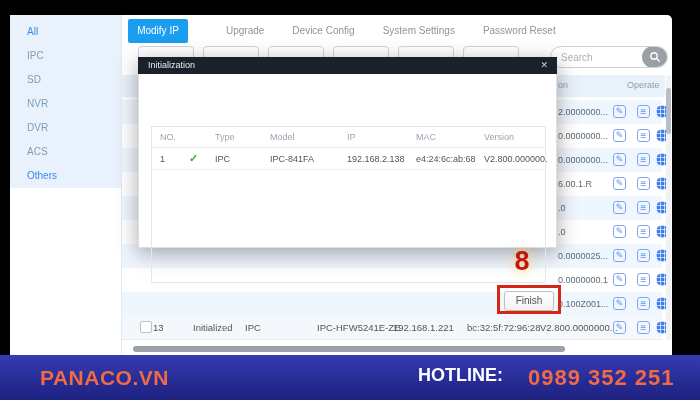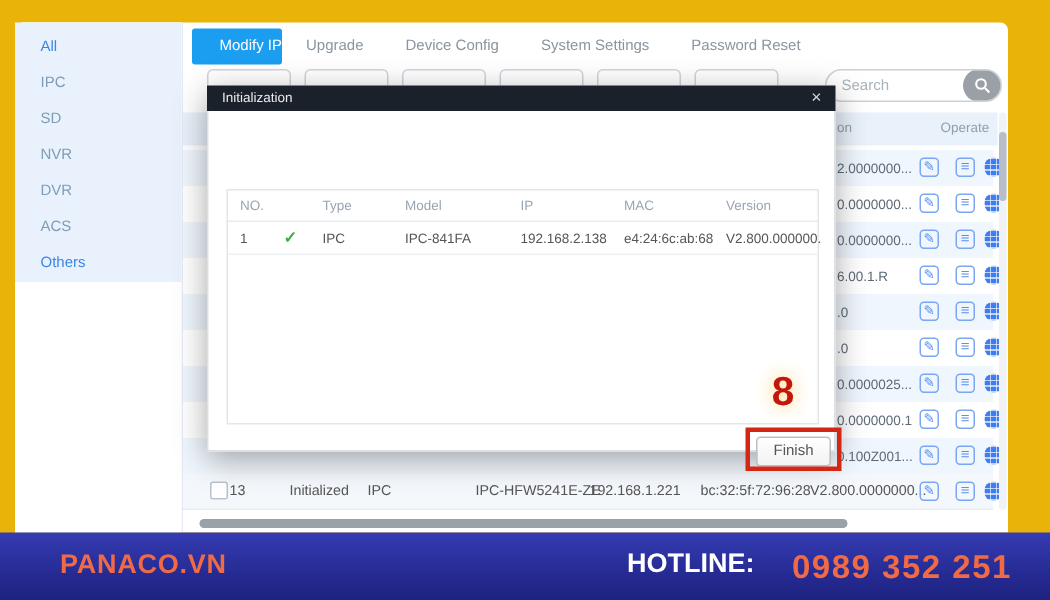--- a/index.html
+++ b/index.html
@@ -1,32 +1,32 @@
 <!DOCTYPE html>
 <html><head>
 <meta charset="utf-8">
 <style>
   * { margin:0; padding:0; box-sizing:border-box; }
   html,body { background:#14174a; }
   body { font-family:"Liberation Sans", sans-serif; }
-  .stage { position:relative; width:700px; height:400px; background:#eab308; overflow:hidden; margin:0 auto; }
+  .stage { position:relative; width:700px; height:400px; background:#000000; overflow:hidden; margin:0 auto; }
 
   
   .app { position:absolute; left:10px; top:15px; width:662px; height:340px; background:#fff; border-radius:5px 5px 0 0; }
 
   
   .sidebar { position:absolute; left:0; top:0; width:112px; height:340px; background:#fff; border-right:1px solid #e4eaf1; border-radius:5px 0 0 0; }
   .sidebar-top { position:absolute; left:0; top:0; width:100%; height:173px; background:#e9f2fc; padding-top:5px; }
   .side-item { height:24px; line-height:24px; padding-left:17px; font-size:10px; color:#7f9db8; cursor:pointer; }
   .side-item.hl { color:#3d87e4; }
 
   
   .toolbar { position:absolute; left:112px; top:0; right:0; height:31px; display:flex; align-items:center; }
   .tab { font-size:10px; color:#8a959f; padding:0 14px; cursor:pointer; white-space:nowrap; }
-  .tab.active { background:#1b9df0; color:#fff; border-radius:2px; margin-left:6px; margin-right:2px; width:60px; height:24px; line-height:24px; text-align:right; padding:0; }
+  .tab.active { background:#1b9df0; color:#fff; border-radius:2px; margin-left:6px; margin-right:24px; width:60px; height:24px; line-height:24px; text-align:center; padding:0; }
 
   
   .filters { position:absolute; left:128px; top:31px; height:22px; display:flex; gap:9px; }
   .pill { width:56px; height:22px; border:1px solid #cdd5dd; border-radius:4px; background:#fff; }
   .searchbox { position:absolute; left:540px; top:31px; width:118px; height:22px; border:1px solid #c9d2da; border-radius:12px; background:#fff; display:flex; align-items:center; overflow:hidden; }
   .searchbox input { border:none; outline:none; width:92px; padding-left:10px; font-size:10px; color:#666; font-family:"Liberation Sans",sans-serif; background:transparent; }
   .searchbox input::placeholder { color:#a9b2ba; }
   .search-btn { position:absolute; right:-1px; top:-1px; width:26px; height:22px; border-radius:12px; background:#9aa0a6; display:flex; align-items:center; justify-content:center; cursor:pointer; }
 
   
@@ -49,40 +49,40 @@
   .vthumb { position:absolute; left:0; top:13px; width:5px; height:46px; background:#b7bec7; border-radius:3px; cursor:pointer; }
   .hscroll { position:absolute; left:123px; top:331px; width:432px; height:6px; background:#9aa1a9; border-radius:3px; cursor:pointer; }
 
   
   .badge-wrap { position:absolute; left:47px; top:0; z-index:150; filter:drop-shadow(0 3px 5px rgba(0,0,0,.35)); }
   .badge { width:76px; height:90px; background:linear-gradient(160deg,#3138ac,#272b90); clip-path:polygon(0 0,100% 0,100% 68%,50% 100%,0 68%); text-align:center; }
   .badge svg { margin-top:11px; }
   .badge-text { font-size:10px; font-weight:bold; color:#ef6a45; letter-spacing:1.6px; margin-top:1px; }
 
   
-  .modal { position:absolute; left:138px; top:57px; width:419px; height:244px; background:#fff; z-index:200; box-shadow:0 5px 20px rgba(0,0,0,.35); border:1px solid #dcdfe3; }
+  .modal { position:absolute; left:138px; top:57px; width:419px; height:191px; background:#fff; z-index:200; box-shadow:0 5px 20px rgba(0,0,0,.35); border:1px solid #dcdfe3; }
   .modal-header { position:absolute; left:-1px; top:-1px; right:-1px; height:17px; background:#1b212b; color:#e9ebee; font-size:9px; line-height:17px; padding-left:10px; }
   .modal-close { position:absolute; right:9px; top:0; font-size:9px; color:#cfd4da; cursor:pointer; }
   .modal-msg { position:absolute; left:0; right:0; top:28px; text-align:center; font-size:12px; color:#8b949e; }
   .modal-msg .cnt { color:#d0281c; margin-right:5px; }
   .modal-table { position:absolute; left:12px; top:68px; width:395px; height:157px; border:1px solid #e3e6ea; }
   .mt-grid { display:grid; grid-template-columns:33px 22px 55px 77px 69px 68px 71px; align-items:center; }
   .mt-header { height:21px; border-bottom:1px solid #e8ebee; color:#9aa5b2; font-size:9px; }
   .mt-row { height:22px; border-bottom:1px solid #eef1f4; color:#555; font-size:9px; }
   .mt-grid span { padding-left:8px; white-space:nowrap; overflow:hidden; }
   .mt-check { color:#3fae49 !important; font-weight:bold; font-size:11px !important; padding-left:4px !important; }
   .finish-btn { position:absolute; left:365px; top:233px; width:50px; height:20px; border:1px solid #bfbfbf; border-radius:3px; background:linear-gradient(#ffffff,#f2f2f2); font-size:10px; color:#555; text-align:center; line-height:18px; cursor:pointer; }
 
   
   .ann-rect { position:absolute; left:497px; top:285px; width:64px; height:29px; border:3px solid #d42615; z-index:300; }
   .ann-num { position:absolute; left:509px; top:246px; width:26px; z-index:300; font-size:27px; font-weight:bold; color:#c3170c; text-align:center; text-shadow:0 0 12px rgba(255,205,100,.95); }
 
   
   .footer { position:absolute; left:0; top:355px; width:700px; height:45px; background:linear-gradient(180deg,#353cb2 0%,#272c96 55%,#1e2280 100%); }
-  .footer-site { position:absolute; left:40px; top:11px; font-size:18px; font-weight:bold; color:#ef6a45; letter-spacing:.5px; }
+  .footer-site { position:absolute; left:40px; top:11px; font-size:21px; font-weight:bold; color:#ef6a45; letter-spacing:.5px; }
   .footer-hotline { position:absolute; left:418px; top:10px; font-size:18px; font-weight:bold; color:#ffffff; }
   .footer-number { position:absolute; left:528px; top:10px; font-size:22px; font-weight:bold; color:#ef6a45; letter-spacing:1px; }
 </style>
 </head>
 <body>
 
 <div class="stage">
 
   <div class="app">
 

